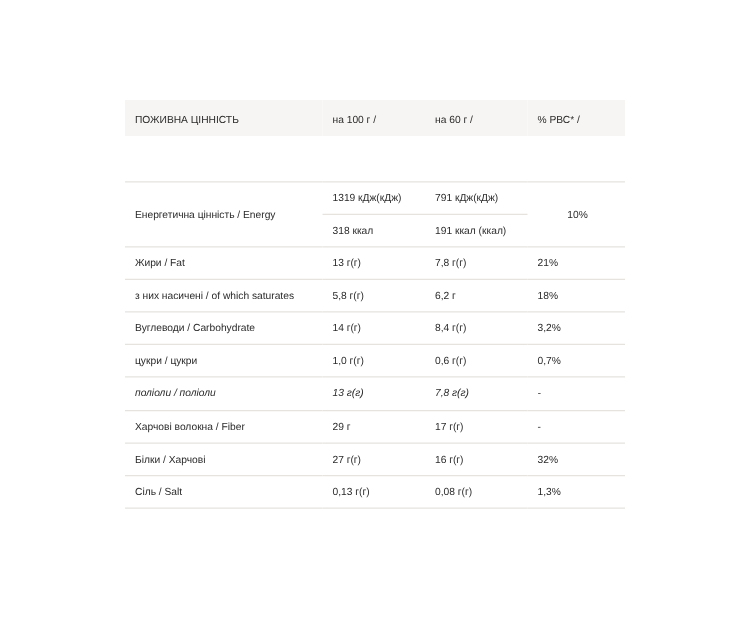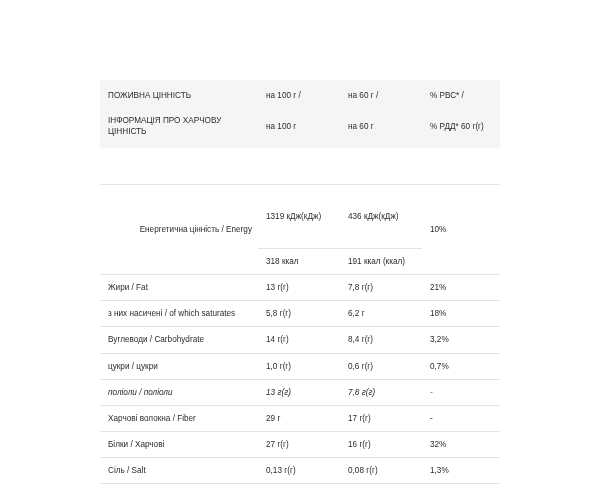--- a/index.html
+++ b/index.html
@@ -87,33 +87,33 @@
     padding: 7px 6px 7px 8px;
     font-size: 8.2px;
     line-height: 1.35;
     color: #2b2b2b;
   }
   .energy-sub.second {
     border-top: 1px solid #e6e3df;
   }
   .energy-label-cell {
     vertical-align: top;
-    text-align: right;
   }
   .energy-value-cell {
     vertical-align: middle;
+    text-align: center;
   }
   .muted-italic {
     font-style: italic;
     color: #8a8580;
   }
   .sub-label {
     color: #2b2b2b;
   }
-  .nowrap { white-space: nowrap; margin-top: 19px; }
+  .nowrap { white-space: nowrap; }
 </style>
 </head>
 <body>
 
 <div class="page">
   <div class="nutrition-panel">
 
     <table class="nutri head-block">
       <colgroup>
         <col class="c1">
@@ -121,26 +121,20 @@
           <col class="c3">
           <col class="c4">
       </colgroup>
       <tbody>
         <tr class="head-row-1">
           <td>ПОЖИВНА ЦІННІСТЬ</td>
           <td>на 100 г /</td>
           <td>на 60 г /</td>
           <td>% РВС* /</td>
         </tr>
-        <tr class="head-row-2">
-          <td>ІНФОРМАЦІЯ ПРО ХАРЧОВУ ЦІННІСТЬ</td>
-          <td>на 100 г</td>
-          <td>на 60 г</td>
-          <td>% РДД* 60 г(г)</td>
-        </tr>
       </tbody>
     </table>
 
     <table class="nutri">
       <tbody>
         <tr class="gap-row">
             <td></td>
           </tr>
       </tbody>
     </table>
@@ -156,21 +150,21 @@
 
         <tr>
           <td class="energy-label-cell energy-cell">
             <span class="energy-sub">Енергетична цінність / Energy</span>
           </td>
           <td class="energy-cell">
             <span class="energy-sub nowrap">1319 кДж(кДж)</span>
             <span class="energy-sub second nowrap">318 ккал</span>
           </td>
           <td class="energy-cell">
-            <span class="energy-sub nowrap">436 кДж(кДж)</span>
+            <span class="energy-sub nowrap">791 кДж(кДж)</span>
             <span class="energy-sub second nowrap">191 ккал (ккал)</span>
           </td>
           <td class="energy-value-cell">10%</td>
         </tr>
 
         <tr>
           <td class="sub-label">Жири / Fat</td>
           <td>13 г(г)</td>
           <td>7,8 г(г)</td>
           <td>21%</td>

